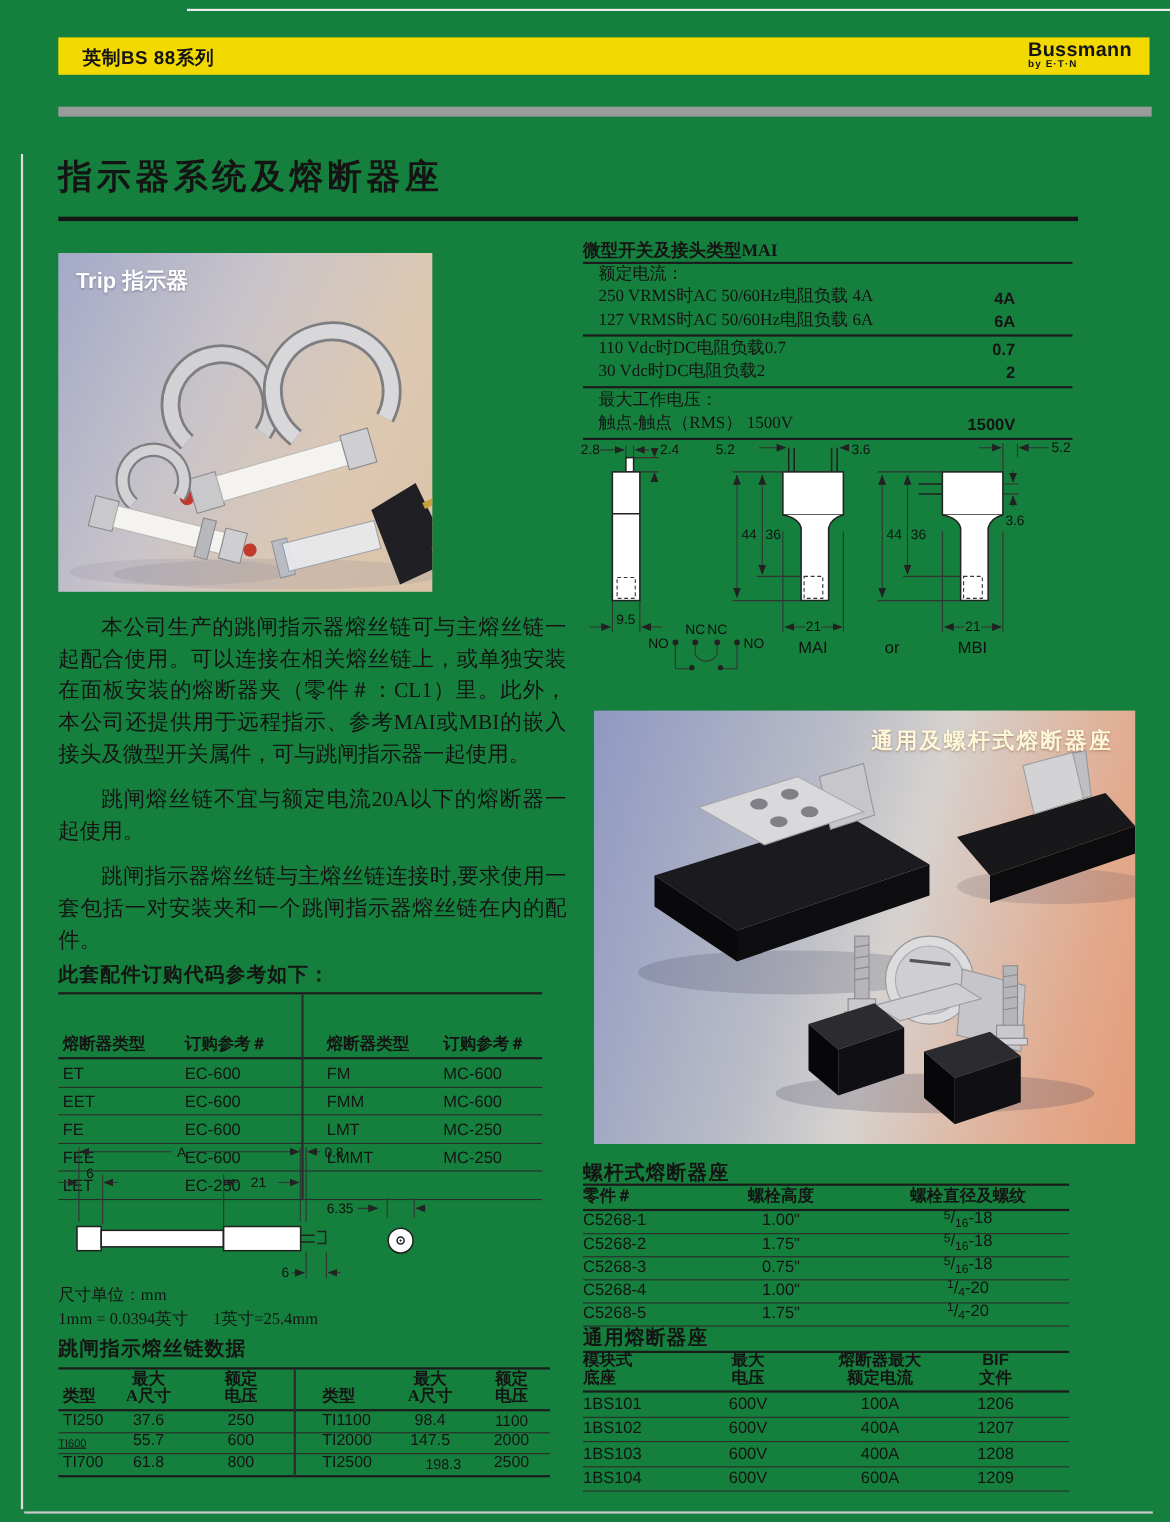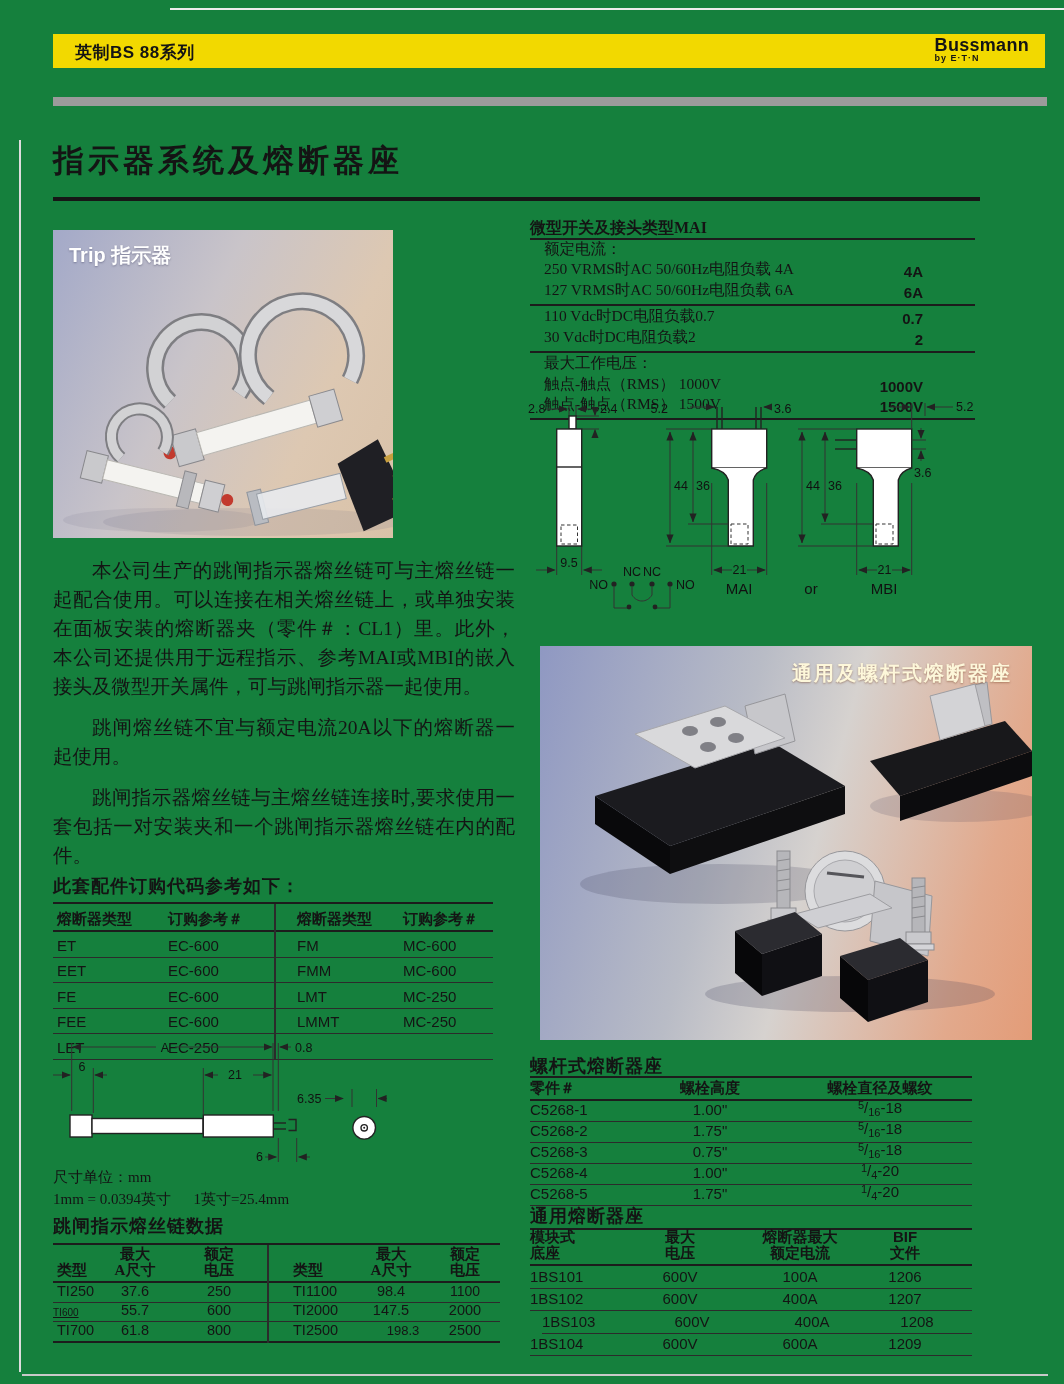--- a/index.html
+++ b/index.html
@@ -130,21 +130,21 @@
   </div>
 
   <div class="abs paras">
     <p>本公司生产的跳闸指示器熔丝链可与主熔丝链一起配合使用。可以连接在相关熔丝链上，或单独安装在面板安装的熔断器夹（零件＃：CL1）里。此外，本公司还提供用于远程指示、参考MAI或MBI的嵌入接头及微型开关属件，可与跳闸指示器一起使用。</p>
     <p>跳闸熔丝链不宜与额定电流20A以下的熔断器一起使用。</p>
     <p>跳闸指示器熔丝链与主熔丝链连接时,要求使用一套包括一对安装夹和一个跳闸指示器熔丝链在内的配件。</p>
   </div>
 
   <div class="abs hd" style="left:53px;top:874px;">此套配件订购代码参考如下：</div>
   <div class="abs tbl" style="left:53px;top:902px;width:440px;">
-    <div class="tr thr" style="height:26px;">
+    <div class="tr thr" style="height:26px;margin-top:31px;">
       <span class="th" style="left:4px;">熔断器类型</span>
       <span class="th" style="left:115px;">订购参考＃</span>
       <span class="th" style="left:244px;">熔断器类型</span>
       <span class="th" style="left:350px;">订购参考＃</span>
     </div>
     <div class="tr" style="height:24.5px;">
       <span class="tc" style="left:4px;">ET</span>
       <span class="tc" style="left:115px;">EC-600</span>
       <span class="tc" style="left:244px;">FM</span>
       <span class="tc" style="left:350px;">MC-600</span>
@@ -288,24 +288,20 @@
     </div>
     <div class="spec-row">
       <span class="d">30 Vdc时DC电阻负载2</span>
       <span class="v">2</span>
     </div>
     <div class="spec-line"></div>
     <div class="spec-row">
         <span class="lab">最大工作电压：</span>
       </div>
     <div class="spec-row">
-      <span class="d">触点-触点（RMS）  1000V</span>
-      <span class="v">1000V</span>
-    </div>
-    <div class="spec-row">
       <span class="d">触点-触点（RMS）  1500V</span>
       <span class="v">1500V</span>
     </div>
     <div class="spec-line"></div>
   </div>
 
   <svg class="abs" style="left:528px;top:400px;" width="480" height="222" viewBox="0 14 480 222">
     <defs>
       <marker id="arC" viewBox="0 0 10 10" markerWidth="9" markerHeight="9" refX="9" refY="5" orient="auto">
         <path d="M0,1 L10,5 L0,9 z" fill="#222"></path>
@@ -534,21 +530,21 @@
       <span class="tc ctr" style="left:100px;width:100px;">600V</span>
       <span class="tc ctr" style="left:210px;width:120px;">100A</span>
       <span class="tc ctr" style="left:330px;width:90px;">1206</span>
     </div>
     <div class="tr" style="height:21.5px;">
       <span class="tc" style="left:0;">1BS102</span>
       <span class="tc ctr" style="left:100px;width:100px;">600V</span>
       <span class="tc ctr" style="left:210px;width:120px;">400A</span>
       <span class="tc ctr" style="left:330px;width:90px;">1207</span>
     </div>
-    <div class="tr" style="height:21.5px;margin-left:12px;">
+    <div class="tr" style="height:21.5px;">
       <span class="tc" style="left:0;">1BS103</span>
       <span class="tc ctr" style="left:100px;width:100px;">600V</span>
       <span class="tc ctr" style="left:210px;width:120px;">400A</span>
       <span class="tc ctr" style="left:330px;width:90px;">1208</span>
     </div>
     <div class="tr" style="height: 21.5px;">
       <span class="tc" style="left:0;">1BS104</span>
       <span class="tc ctr" style="left:100px;width:100px;">600V</span>
       <span class="tc ctr" style="left:210px;width:120px;">600A</span>
       <span class="tc ctr" style="left:330px;width:90px;">1209</span>

